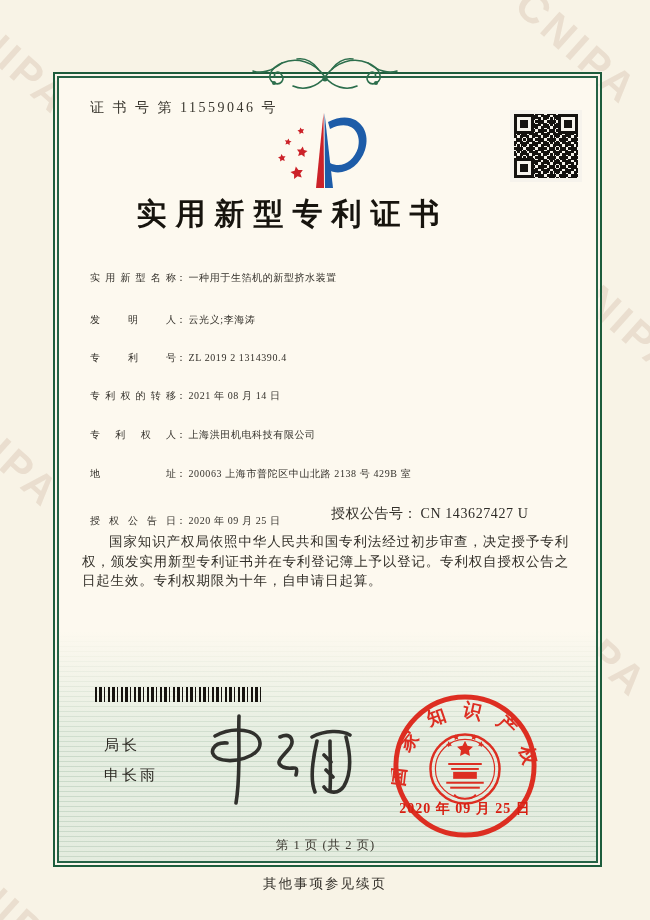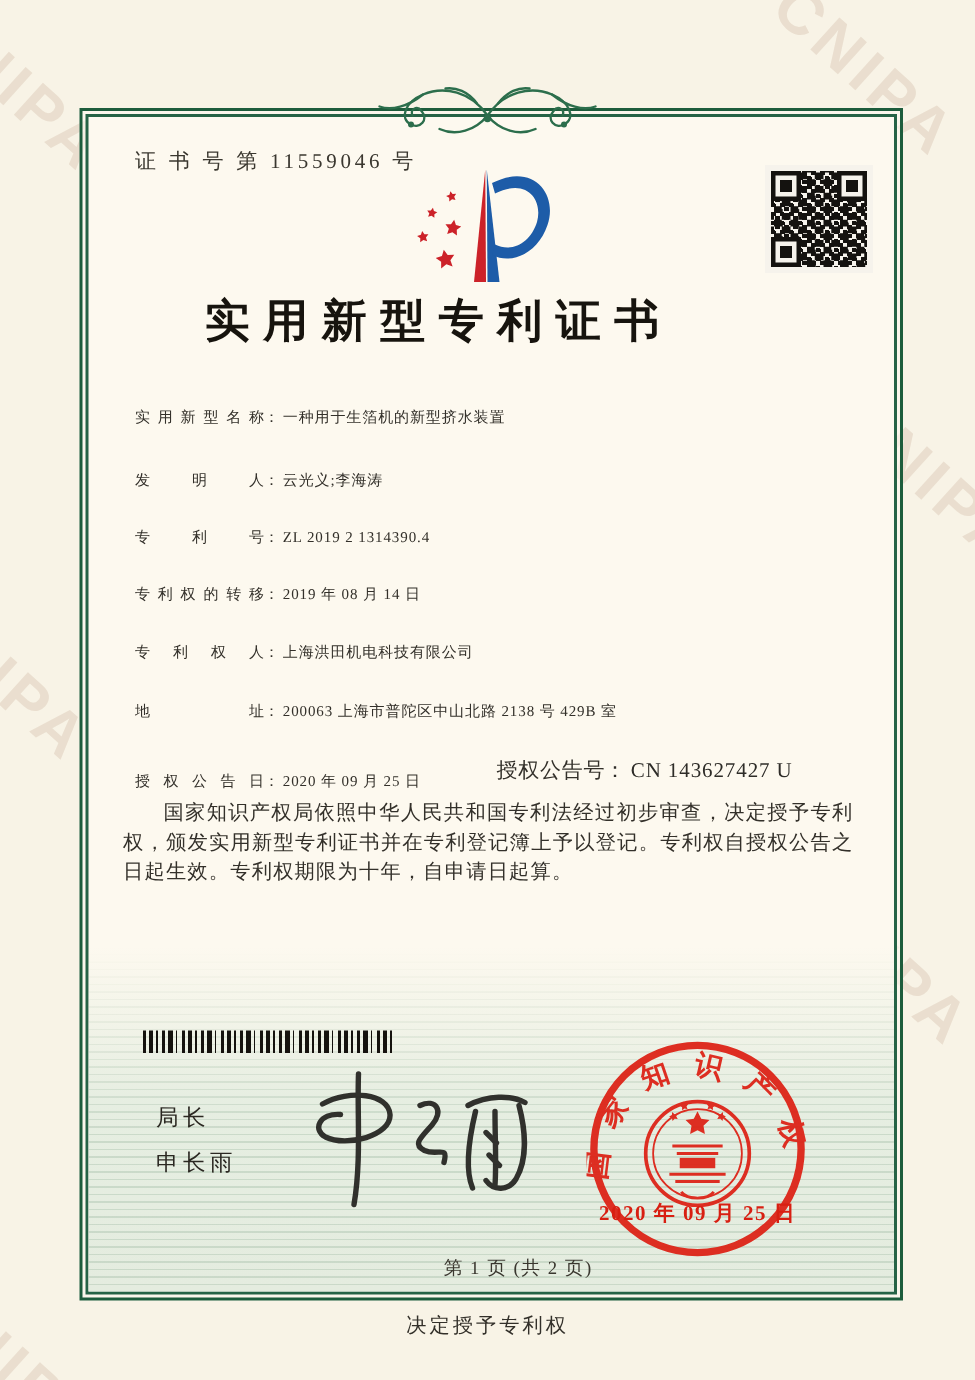--- a/index.html
+++ b/index.html
@@ -88,21 +88,21 @@
   .signer{position:absolute;left:104px;z-index:3;font-size:15px;letter-spacing:3px;color:#2b2822;}
   .sig{position:absolute;left:183px;top:710px;z-index:3;}
   .seal{position:absolute;left:391px;top:692px;z-index:4;opacity:0.93;}
   .seal-date{
     position:absolute;left:385px;top:800px;width:160px;z-index:5;
     text-align:center;font-size:14px;font-weight:bold;color:#d81f12;
     letter-spacing:1px;white-space:nowrap;
   }
   .page-no{
     position:absolute;left:53px;top:837px;width:545px;z-index:3;
-    text-align:center;font-size:12.5px;letter-spacing:1px;color:#3a372f;padding-left:20px;
+    text-align:center;font-size:12.5px;letter-spacing:1px;color:#3a372f;
   }
   .continuation{
     position:absolute;left:0;top:875px;width:650px;z-index:3;
     text-align:center;font-size:13.5px;letter-spacing:2px;color:#33302a;
   }
 </style>
 </head>
 <body>
 
 <div class="wm" style="left:-30px;top:-10px">CNIPA</div>
@@ -174,21 +174,21 @@
 <div class="row" style="top:313px">
   <span class="flabel">发明人</span><span>：</span>
   <span class="fvalue">云光义;李海涛</span>
 </div>
 <div class="row" style="top:351px">
   <span class="flabel">专利号</span><span>：</span>
   <span class="fvalue">ZL 2019 2 1314390.4</span>
 </div>
 <div class="row" style="top:389px">
   <span class="flabel">专利权的转移</span><span>：</span>
-  <span class="fvalue">2019 年 08 月 14 日</span>
+  <span class="fvalue">2021 年 08 月 14 日</span>
 </div>
 <div class="row" style="top:428px">
   <span class="flabel">专利权人</span><span>：</span>
   <span class="fvalue">上海洪田机电科技有限公司</span>
 </div>
 <div class="row" style="top:467px">
   <span class="flabel">地址</span><span>：</span>
   <span class="fvalue">200063 上海市普陀区中山北路 2138 号 429B 室</span>
 </div>
 <div class="row" style="top:514px">
@@ -247,13 +247,13 @@
       <rect x="63" y="81" width="24" height="7" stroke="none"></rect>
       <path d="M56,92 h38" fill="none"></path>
       <path d="M60,97 h30" fill="none"></path>
       <path d="M64,104 a12,7 0 0 0 22,0" fill="none"></path>
     </g>
   </g>
 </svg>
 <div class="seal-date">2020 年 09 月 25 日</div>
 
 <div class="page-no">第 1 页 (共 2 页)</div>
-<div class="continuation">决定授予专利权</div>
+<div class="continuation">其他事项参见续页</div>
 
 </body></html>

